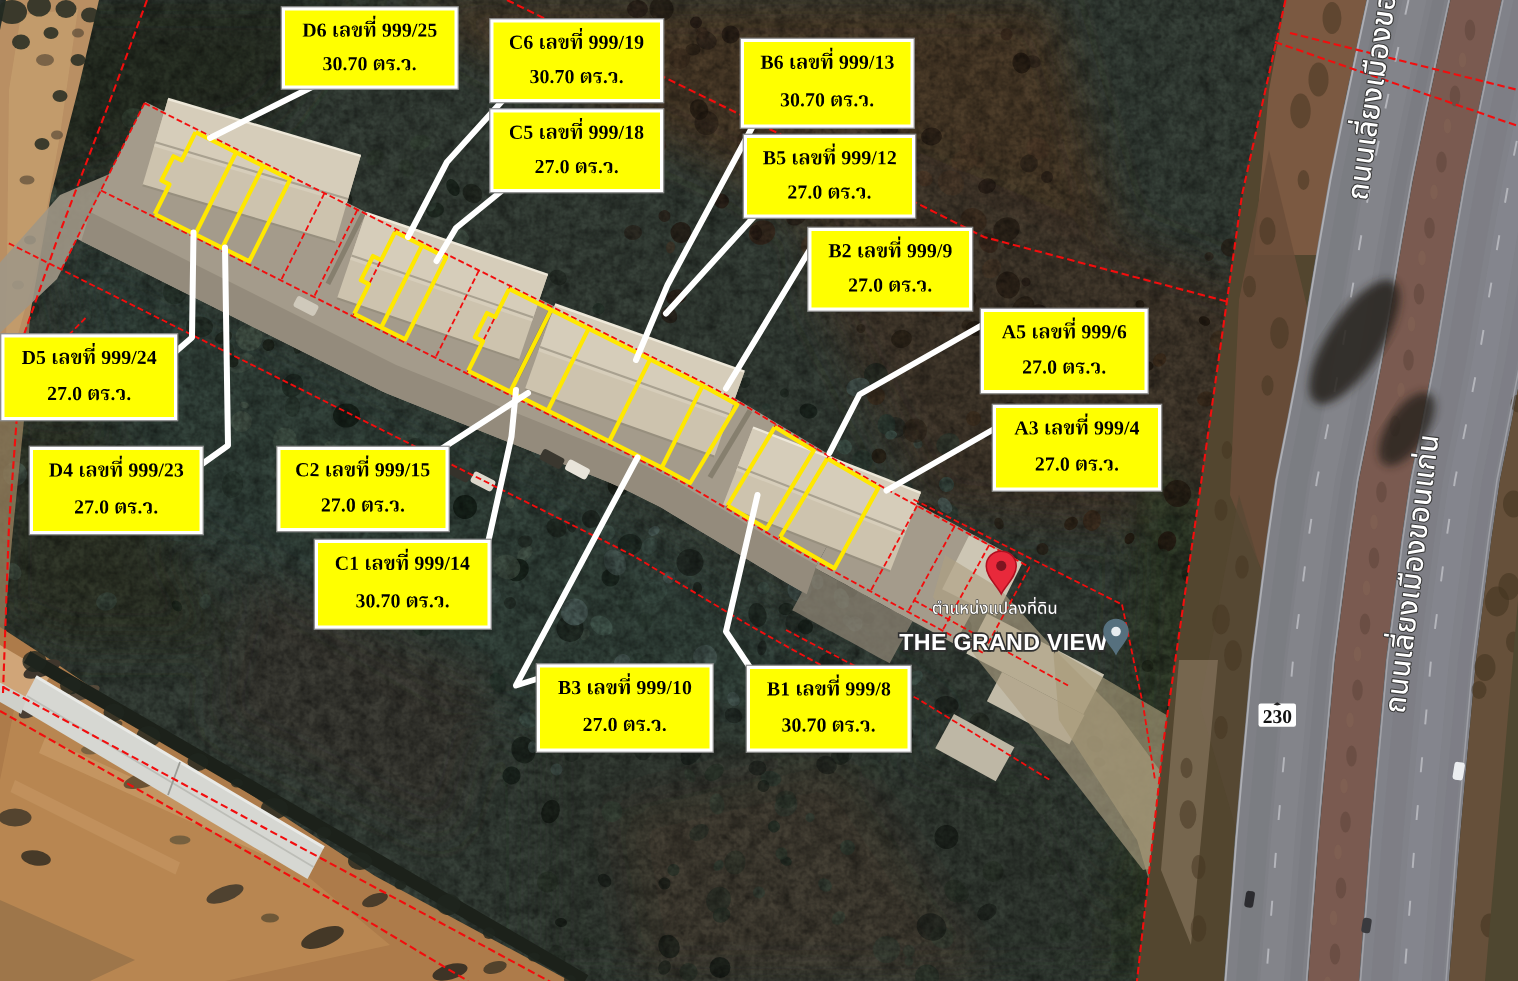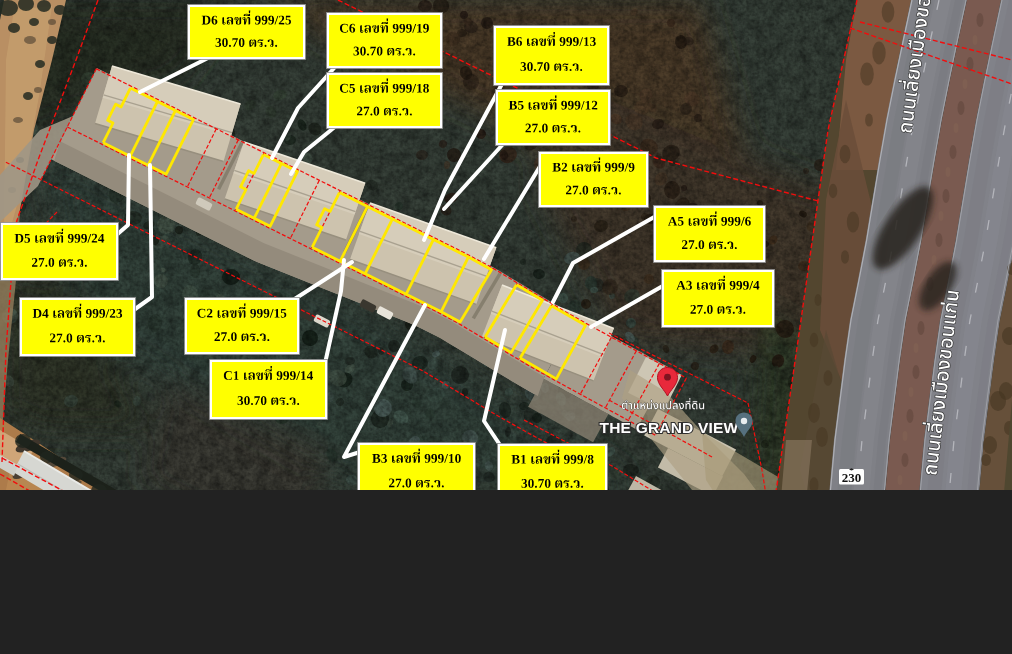--- a/index.html
+++ b/index.html
@@ -1,14 +1,14 @@
 <!DOCTYPE html>
 <html><head><meta charset="utf-8"><style>
 html,body{margin:0;padding:0;background:#222;}
-#wrap{width:1012px;height:490px;overflow:hidden;position:relative;font-family:"Liberation Sans",sans-serif;}
+#wrap{width:1012px;height:654px;overflow:hidden;position:relative;font-family:"Liberation Sans",sans-serif;}
 </style></head><body>
 <div id="wrap"><svg width="1012" height="654" viewBox="0 0 1012 654">
       <defs>
         <filter id="blur2">
           <feGaussianBlur stdDeviation="2"></feGaussianBlur>
         </filter>
         <filter id="blur3">
           <feGaussianBlur stdDeviation="3"></feGaussianBlur>
         </filter>
         <filter id="blur6">

